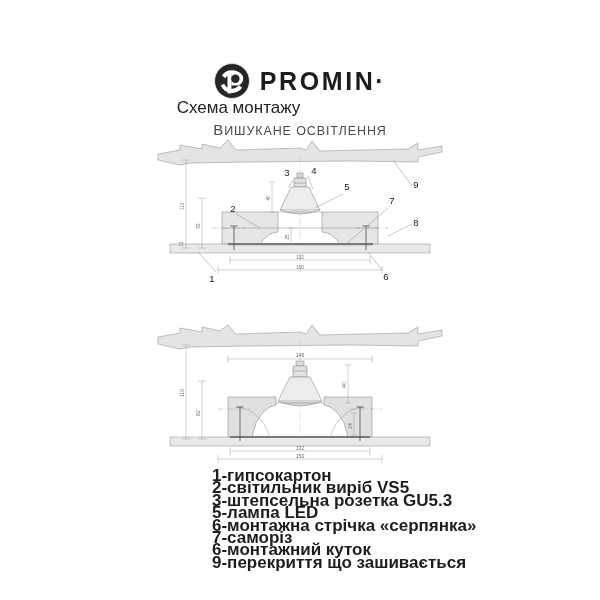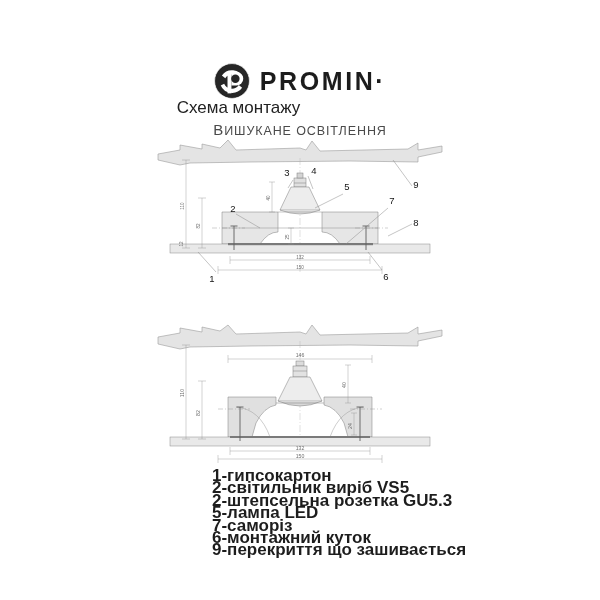--- a/index.html
+++ b/index.html
@@ -317,20 +317,21 @@
         <text x="202" y="101" transform="rotate(-90 202 101)" text-anchor="middle">24</text>
         <text x="150" y="125" text-anchor="middle">132</text>
         <text x="150" y="133" text-anchor="middle">150</text>
       </g>
     </svg>
   </div>
 
   <div class="legend">
     <div class="legend-item">1-гипсокартон</div>
     <div class="legend-item">2-світильник виріб VS5</div>
-    <div class="legend-item">2-штепсельна розетка GU5.3</div>
+    <div class="legend-item">3-штепсельна розетка GU5.3</div>
     <div class="legend-item">5-лампа LED</div>
+    <div class="legend-item">6-монтажна стрічка «серпянка»</div>
     <div class="legend-item">7-саморіз</div>
     <div class="legend-item">6-монтажний куток</div>
     <div class="legend-item">9-перекриття що зашивається</div>
   </div>
 
 </div>
 
 </body></html>

